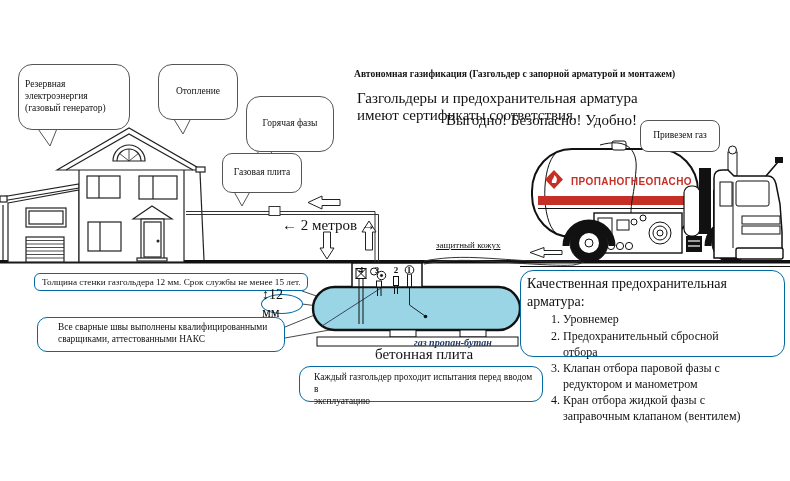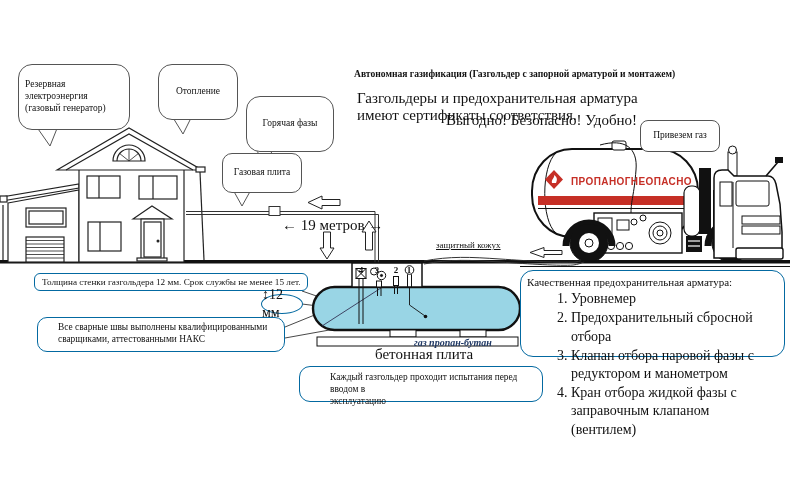--- a/index.html
+++ b/index.html
@@ -16,23 +16,23 @@
   .nowrap{white-space:nowrap;}
   .title{font-weight:bold;font-size:9.6px;margin-top:16px;}
   .plain{font-size:15px;}
   .valve-num{position:absolute;font-weight:bold;font-size:9px;width:10px;text-align:center;}
   .tank-body{fill:var(--tank-fill,#99d5e5);stroke:#111;stroke-width:2.4;}
   .truck-red{fill:var(--truck-red,#c62f26);}
   .tank-text{color:var(--tank-text,#1f3864);font-style:italic;font-size:10px;font-weight:600;}
   .hazard{position:absolute;display:flex;justify-content:space-between;
           font-family:"Liberation Sans","DejaVu Sans",sans-serif;font-weight:bold;
           font-size:10px;letter-spacing:.4px;color:var(--truck-red,#c62f26);}
-  .panel-title{font-size:11px;}
+  .panel-title{font-size:14px;}
   ol.armature{margin:1px 0 0 4px;padding-left:24px;}
-  ol.armature li{font-size:14px;line-height:1.3;white-space:pre-line;margin:0 0 1px 16px;}
+  ol.armature li{font-size:12px;line-height:1.3;white-space:pre-line;margin:0 0 1px 8px;}
   .underln{text-decoration:underline;}
 </style>
 </head>
 <body>
 
 <div id="canvas">
 
   <svg width="790" height="481" viewBox="0 0 790 481">
 
     <g>
@@ -224,40 +224,40 @@
   <div class="abs title" style="left:354px;top:52px;width:330px;">Автономная газификация (Газгольдер с запорной арматурой и монтажем)</div>
   <div class="abs plain" style="left:357px;top:90px;width:320px;">Газгольдеры и предохранительная арматура имеют сертификаты соответствия.</div>
   <div class="abs plain" style="left:446px;top:112px;">Выгодно! Безопасно! Удобно!</div>
 
   <div class="bubble" style="left:18px;top:64px;width:112px;height:66px;justify-content:flex-start;text-align:left;">Резервная электроэнергия (газовый генератор)</div>
   <div class="bubble" style="left:158px;top:64px;width:80px;height:56px;">Отопление</div>
   <div class="bubble" style="left:246px;top:96px;width:88px;height:56px;">Горячая фазы</div>
   <div class="bubble" style="left:222px;top:153px;width:80px;height:40px;border-radius:10px;">Газовая плита</div>
   <div class="bubble" style="left:640px;top:120px;width:80px;height:32px;border-radius:8px;">Привезем газ</div>
 
-  <div class="abs plain" style="left:282px;top:217px;">← 19 метров →</div>
+  <div class="abs plain" style="left:282px;top:217px;">← 2 метров →</div>
   <div class="abs underln" style="left:436px;top:240px;font-size:9px;">защитный кожух</div>
   <div class="abs tank-text" style="left:414px;top:299px;width:110px;margin-top:38px;">газ пропан-бутан</div>
   <div class="abs plain" style="left:375px;top:346px;">бетонная плита</div>
 
   <div class="valve-num" style="left:356px;top:265px;">4</div>
   <div class="valve-num" style="left:372px;top:265px;">3</div>
   <div class="valve-num" style="left:391px;top:265px;">2</div>
   <div class="valve-num" style="left:404px;top:265px;">1</div>
 
   <div class="hazard" style="left:571px;top:176px;width:102px;">
     <span>ПРОПАН</span>
     <span>ОГНЕОПАСНО</span>
   </div>
 
   <div class="callout nowrap" style="left:34px;top:273px;width:274px;height:18px;border-radius:6px;line-height:16px;padding-left:7px;font-size:9.2px;">Толщина стенки газгольдера 12 мм. Срок службы не менее 15 лет.</div>
   <div class="callout" style="left:261px;top:294px;width:42px;height:20px;border-radius:50%;display:flex;align-items:center;justify-content:center;font-size:14px;">↕12 мм</div>
   <div class="callout pre" style="left:37px;top:317px;width:248px;height:35px;border-radius:10px;padding:3px 6px 0 20px;">Все сварные швы выполнены квалифицированными
 сварщиками, аттестованными НАКС</div>
-  <div class="callout pre" style="left:299px;top:366px;width:244px;height:36px;border-radius:11px;padding:4px 6px 0 30px;">Каждый газгольдер проходит испытания перед вводом в
+  <div class="callout pre" style="left:299px;top:366px;width:244px;height:36px;border-radius:11px;padding:4px 6px 0 14px;">Каждый газгольдер проходит испытания перед вводом в
 эксплуатацию</div>
 
   <div class="callout" style="left:520px;top:270px;width:265px;height:87px;border-radius:13px;padding:4px 6px;">
     <div class="panel-title">Качественная предохранительная арматура:</div>
     <ol class="armature">
         <li>Уровнемер</li>
         <li>Предохранительный сбросной
 отбора</li>
         <li>Клапан отбора паровой фазы с редуктором и манометром</li>
         <li>Кран отбора жидкой фазы с

